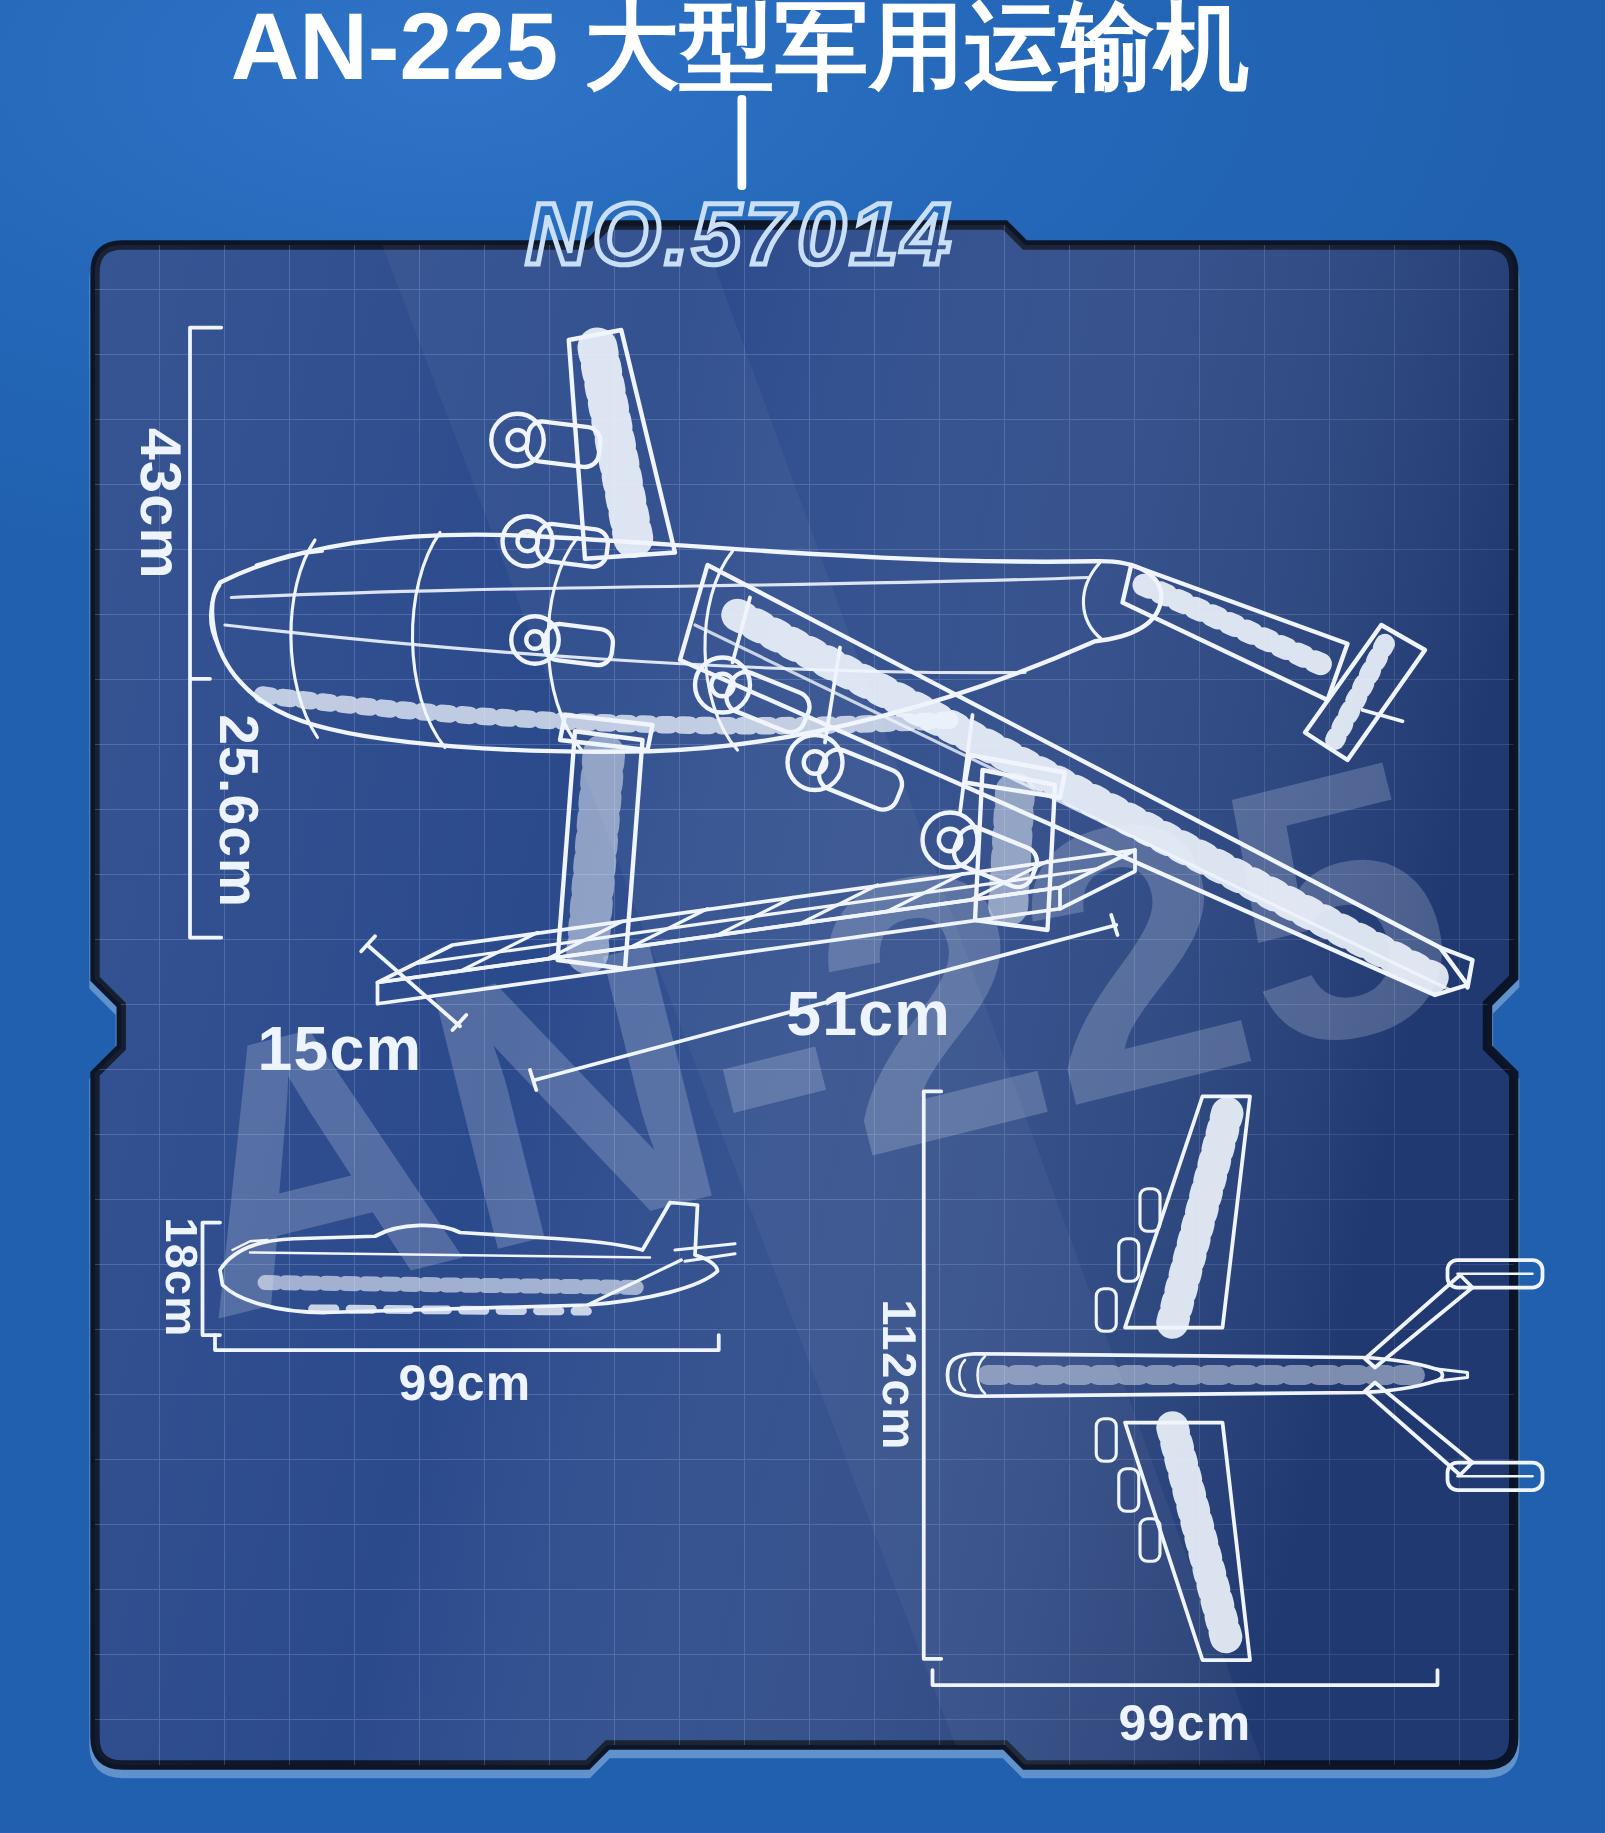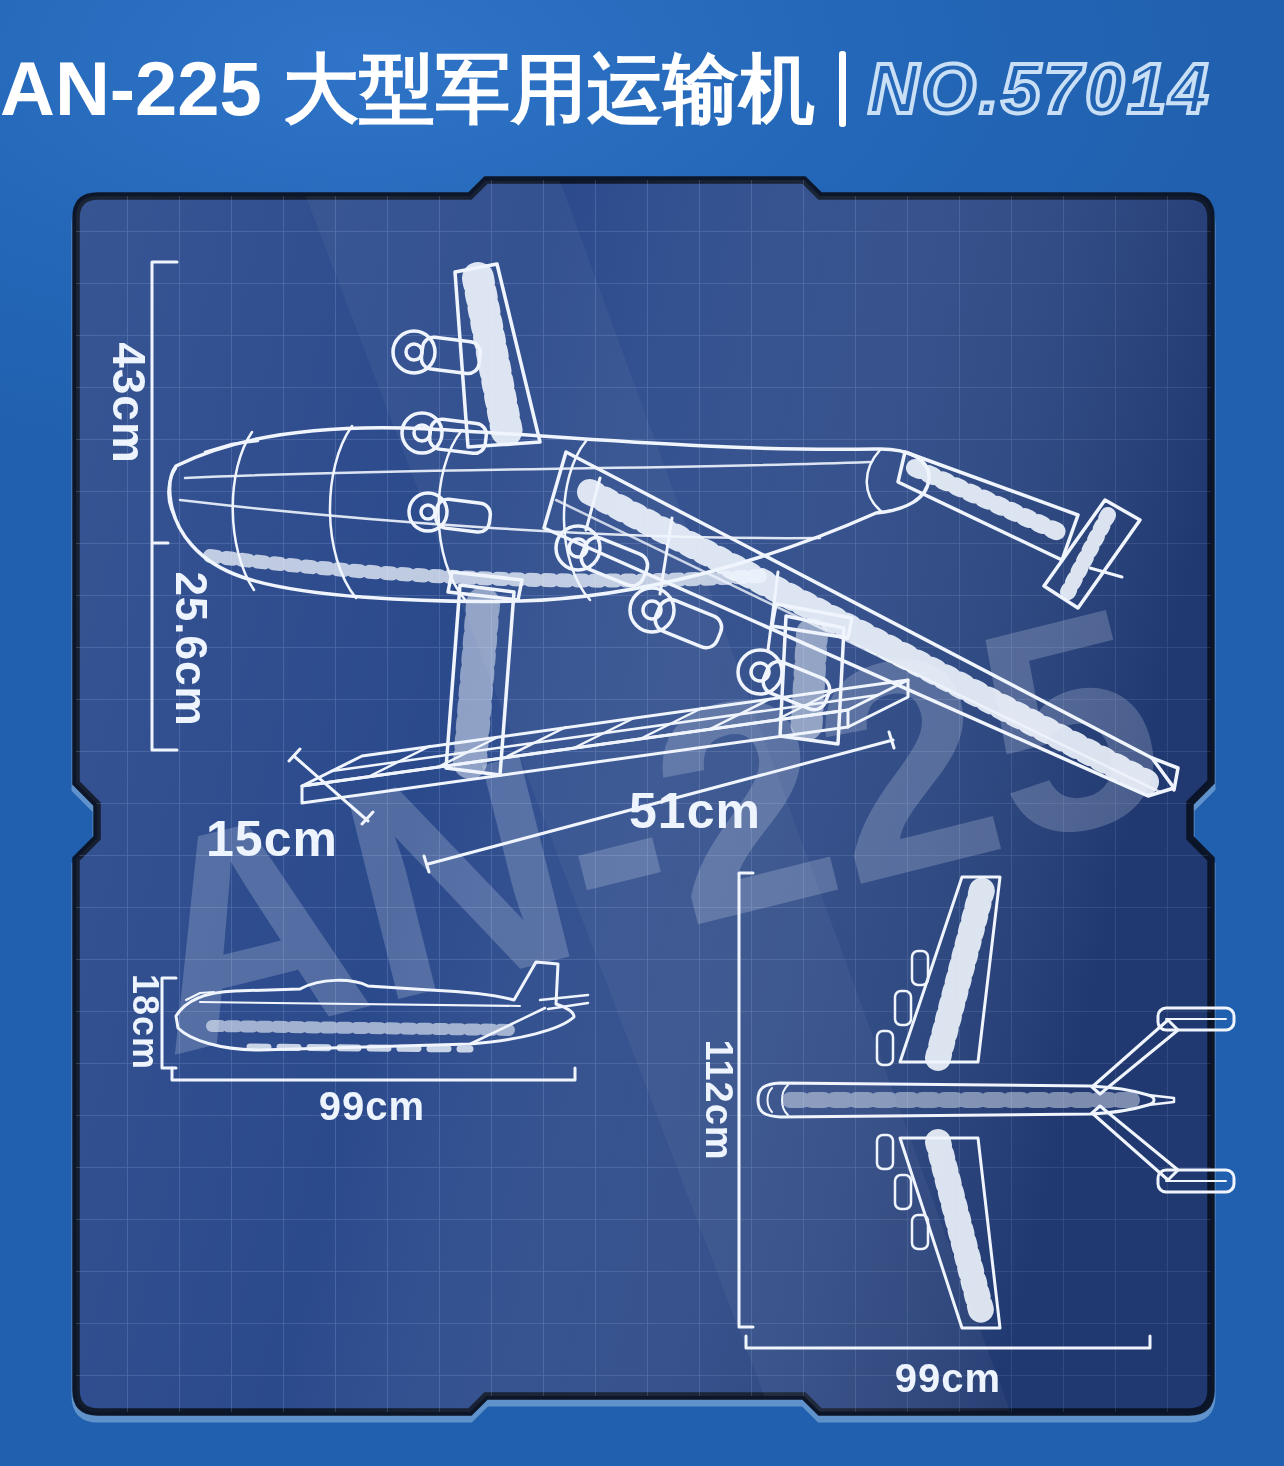--- a/index.html
+++ b/index.html
@@ -3,21 +3,21 @@
 <meta charset="utf-8">
 <style>
   html,body{margin:0;padding:0;background:#2467b8;}
   .stage{
     position:relative;width:1284px;height:1466px;overflow:hidden;
     background:radial-gradient(900px 420px at 28% 4%, #2f74c8 0%, #2467b8 55%, #2060ae 100%);
     font-family:"Liberation Sans","DejaVu Sans",sans-serif;
   }
   .header{
     position:absolute;top:0;left:0;width:1108px;height:178px;
-    display:flex;align-items:center;box-sizing:border-box;
+    display:flex;align-items:center;padding-left:76px;box-sizing:border-box;flex-direction:column;
   }
   .header .title{
     color:#ffffff;font-size:76px;font-weight:900;letter-spacing:0px;
     white-space:nowrap;line-height:1;
   }
   .header .sep{
     width:7px;height:76px;background:#ffffff;border-radius:3px;
     margin:0 22px 0 24px;flex:0 0 auto;
   }
   .header .model-no{

